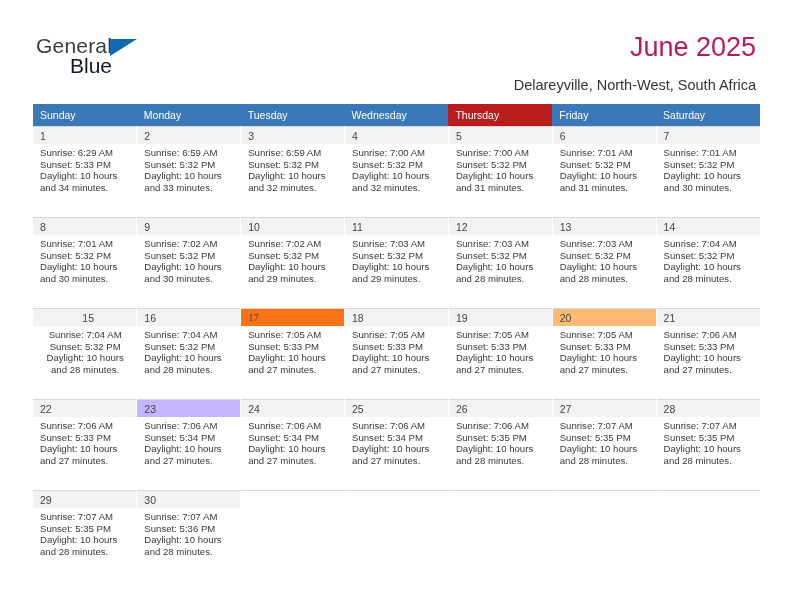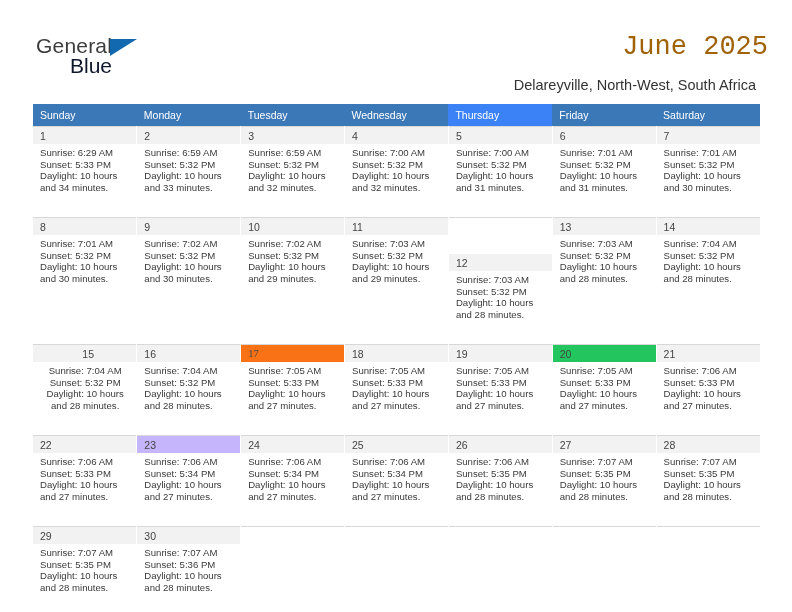--- a/index.html
+++ b/index.html
@@ -57,28 +57,27 @@
   .logo-blue {
     position: absolute;
     left: 34px;
     top: 20px;
     font-size: 21px;
     color: #1269b0;
     font-family: "Liberation Sans", sans-serif;
   }
   .title {
     position: absolute;
-    right: 24px;
+    right: 36px;
     top: 32px;
     font-size: 27px;
-    color: #a16207;
+    color: #be185d;
     text-align: right;
     white-space: nowrap;
     font-weight: normal;
-    font-family: Liberation Mono, monospace;
   }
   .subtitle {
     position: absolute;
     right: 36px;
     top: 77px;
     font-size: 14.5px;
     color: #333333;
     text-align: right;
     white-space: nowrap;
   }
@@ -155,21 +154,21 @@
     <div class="subtitle">Delareyville, North-West, South Africa</div>
   </div>
 
   <table class="calendar">
     <thead>
       <tr>
         <th style="background: rgb(59, 120, 184); color: rgb(255, 255, 255);">Sunday</th>
         <th style="background: rgb(59, 120, 184); color: rgb(255, 255, 255);">Monday</th>
         <th style="background: rgb(59, 120, 184); color: rgb(255, 255, 255);">Tuesday</th>
         <th style="background: rgb(59, 120, 184); color: rgb(255, 255, 255);">Wednesday</th>
-        <th style="background: #3b82f6; color: rgb(255, 255, 255);">Thursday</th>
+        <th style="background: #b91c1c; color: rgb(255, 255, 255);">Thursday</th>
         <th style="background: rgb(59, 120, 184); color: rgb(255, 255, 255);">Friday</th>
         <th style="background: rgb(59, 120, 184); color: rgb(255, 255, 255);">Saturday</th>
       </tr>
     </thead>
     <tbody>
         <tr class="week-row">
           <td style="border-top-color: rgb(216, 216, 216);">
             <div class="cell-inner">
               <div class="daynum-band" style="background: rgb(242, 242, 242);">1</div>
               <div class="cell-text">
@@ -287,21 +286,21 @@
               <div class="cell-text">
                 <div>Sunrise: 7:03 AM</div>
                 <div>Sunset: 5:32 PM</div>
                 <div>Daylight: 10 hours</div>
                 <div>and 29 minutes.</div>
               </div>
             </div>
           </td>
           <td style="border-top-color: rgb(216, 216, 216);">
             <div class="cell-inner">
-              <div class="daynum-band" style="background: rgb(242, 242, 242); margin-top: 36px;">12</div>
+              <div class="daynum-band" style="background: rgb(242, 242, 242);">12</div>
               <div class="cell-text">
                 <div>Sunrise: 7:03 AM</div>
                 <div>Sunset: 5:32 PM</div>
                 <div>Daylight: 10 hours</div>
                 <div>and 28 minutes.</div>
               </div>
             </div>
           </td>
           <td style="border-top-color: rgb(216, 216, 216);">
             <div class="cell-inner">
@@ -377,21 +376,21 @@
               <div class="cell-text">
                 <div>Sunrise: 7:05 AM</div>
                 <div>Sunset: 5:33 PM</div>
                 <div>Daylight: 10 hours</div>
                 <div>and 27 minutes.</div>
               </div>
             </div>
           </td>
           <td style="border-top-color: rgb(216, 216, 216);">
             <div class="cell-inner">
-              <div class="daynum-band" style="background: #22c55e;">20</div>
+              <div class="daynum-band" style="background: #fdba74;">20</div>
               <div class="cell-text">
                 <div>Sunrise: 7:05 AM</div>
                 <div>Sunset: 5:33 PM</div>
                 <div>Daylight: 10 hours</div>
                 <div>and 27 minutes.</div>
               </div>
             </div>
           </td>
           <td style="border-top-color: rgb(216, 216, 216);">
             <div class="cell-inner">

